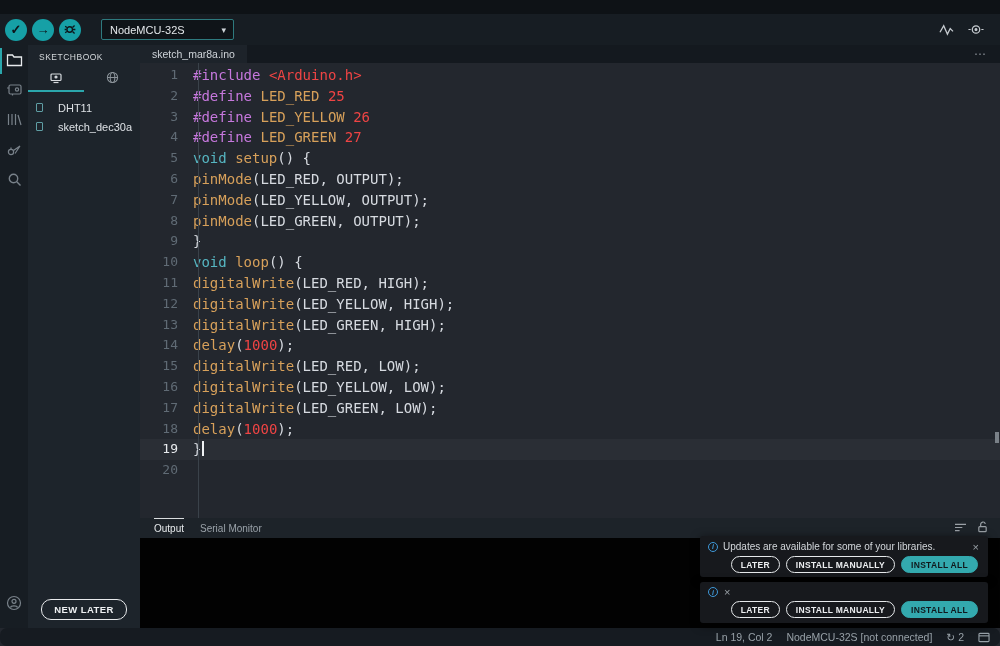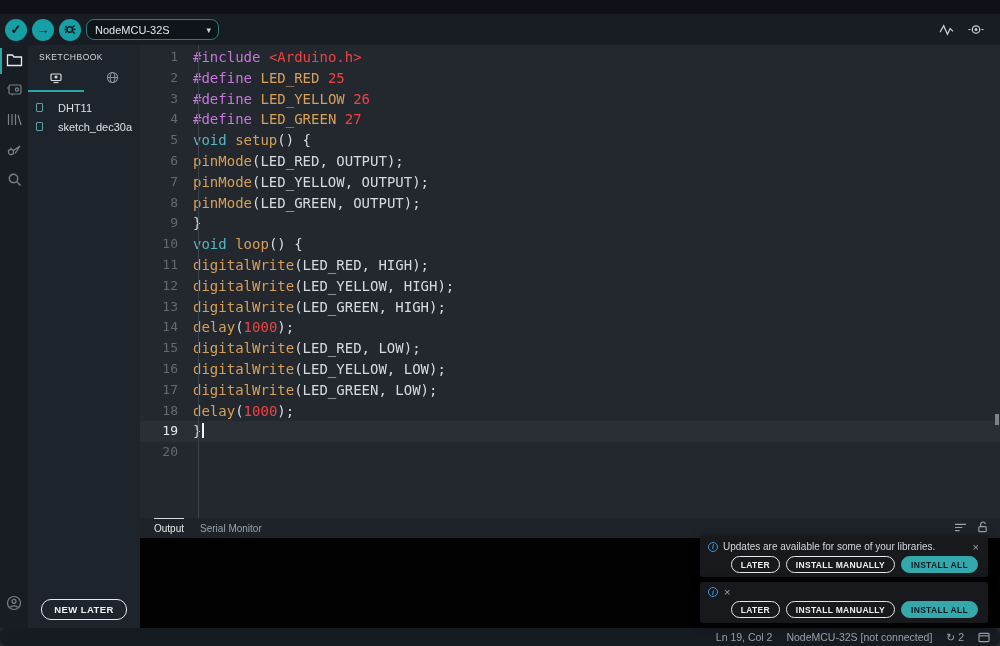--- a/index.html
+++ b/index.html
@@ -9,22 +9,22 @@
 
   
   .titlebar { height:14px; background:#0e1216; flex:0 0 auto; }
 
   
   .toolbar { height:31px; background:#171d23; display:flex; align-items:center; padding-left:5px; flex:0 0 auto; }
   .round-btn { width:22px; height:22px; border-radius:50%; background:#16a0a6; color:#0e1419;
                display:flex; align-items:center; justify-content:center; font-size:13px; font-weight:bold;
                margin-right:5px; cursor:pointer; }
   .round-btn svg { display:block; }
-  .board-select { margin-left:0; width:133px; height:21px; background:#0f1418; border:1px solid #2e7a7e;
-                  border-radius:8px; display:flex; align-items:center; cursor:pointer; }
+  .board-select { margin-left:15px; width:133px; height:21px; background:#0f1418; border:1px solid #2e7a7e;
+                  border-radius:2px; display:flex; align-items:center; cursor:pointer; }
   .board-select .bs-label { flex:1; font-size:11px; color:#e3e7ea; padding-left:8px; white-space:nowrap; overflow:hidden; }
   .board-select .bs-caret { font-size:9px; color:#cfd4d8; padding-right:7px; }
   .toolbar-right { margin-left:auto; display:flex; align-items:center; gap:14px; padding-right:16px; }
   .tb-icon { color:#c6cbd0; display:flex; align-items:center; }
 
   
   .mainrow { flex:1 1 auto; display:flex; min-height:0; }
 
   
   .activitybar { width:28px; background:#171d23; display:flex; flex-direction:column; align-items:center; padding-top:3px; flex:0 0 auto; }
@@ -218,20 +218,24 @@
           </div>
           <div class="sb-item">
             <span class="sb-item-icon"></span>
             <span class="sb-item-label">sketch_dec30a</span>
           </div>
         </div>
       <button class="newsketch">NEW LATER</button>
     </div>
 
     <div class="editorcol">
+      <div class="tabbar">
+        <div class="tab">sketch_mar8a.ino</div>
+        <div class="tab-more">⋯</div>
+      </div>
 
       <div class="editor">
         <div id="code-lines">
             <div class="line"><span class="ln">1</span><span class="code"><span class="tk-pp">#include</span><span class="tk-pl"> </span><span class="tk-num">&lt;Arduino.h&gt;</span></span></div>
             <div class="line"><span class="ln">2</span><span class="code"><span class="tk-pp">#define</span><span class="tk-pl"> </span><span class="tk-def">LED_RED</span><span class="tk-pl"> </span><span class="tk-num">25</span></span></div>
             <div class="line"><span class="ln">3</span><span class="code"><span class="tk-pp">#define</span><span class="tk-pl"> </span><span class="tk-def">LED_YELLOW</span><span class="tk-pl"> </span><span class="tk-num">26</span></span></div>
             <div class="line"><span class="ln">4</span><span class="code"><span class="tk-pp">#define</span><span class="tk-pl"> </span><span class="tk-def">LED_GREEN</span><span class="tk-pl"> </span><span class="tk-num">27</span></span></div>
             <div class="line"><span class="ln">5</span><span class="code"><span class="tk-kw">void</span><span class="tk-pl"> </span><span class="tk-fn">setup</span><span class="tk-pl">() {</span></span></div>
             <div class="line"><span class="ln">6</span><span class="code"><span class="tk-fn">pinMode</span><span class="tk-pl">(LED_RED, OUTPUT);</span></span></div>
             <div class="line"><span class="ln">7</span><span class="code"><span class="tk-fn">pinMode</span><span class="tk-pl">(LED_YELLOW, OUTPUT);</span></span></div>

